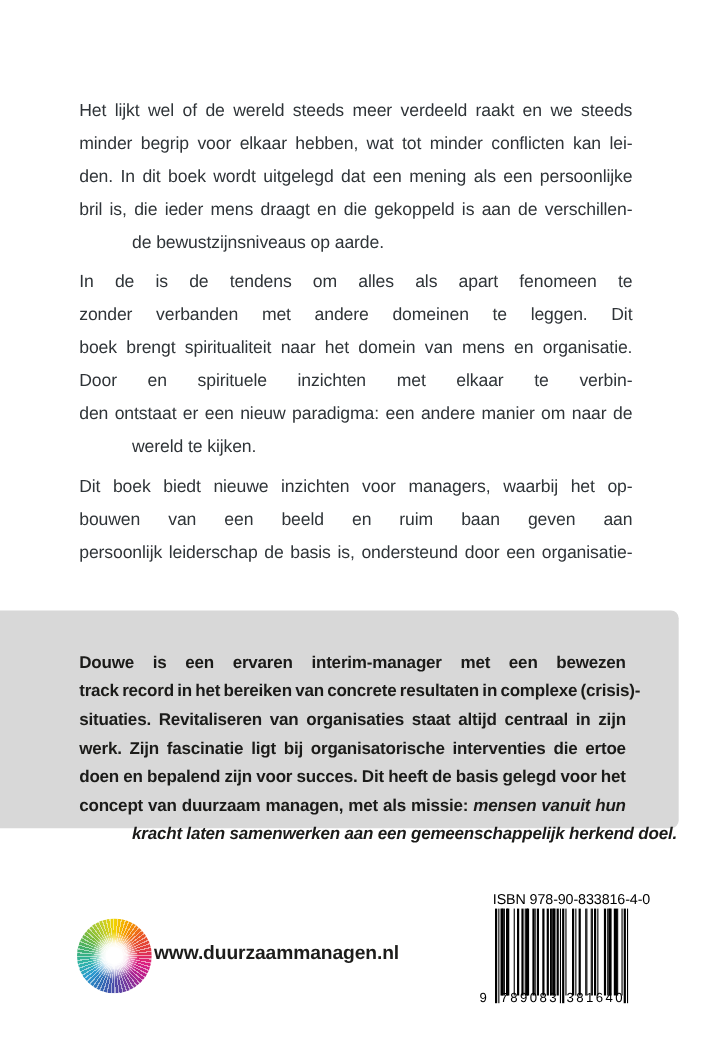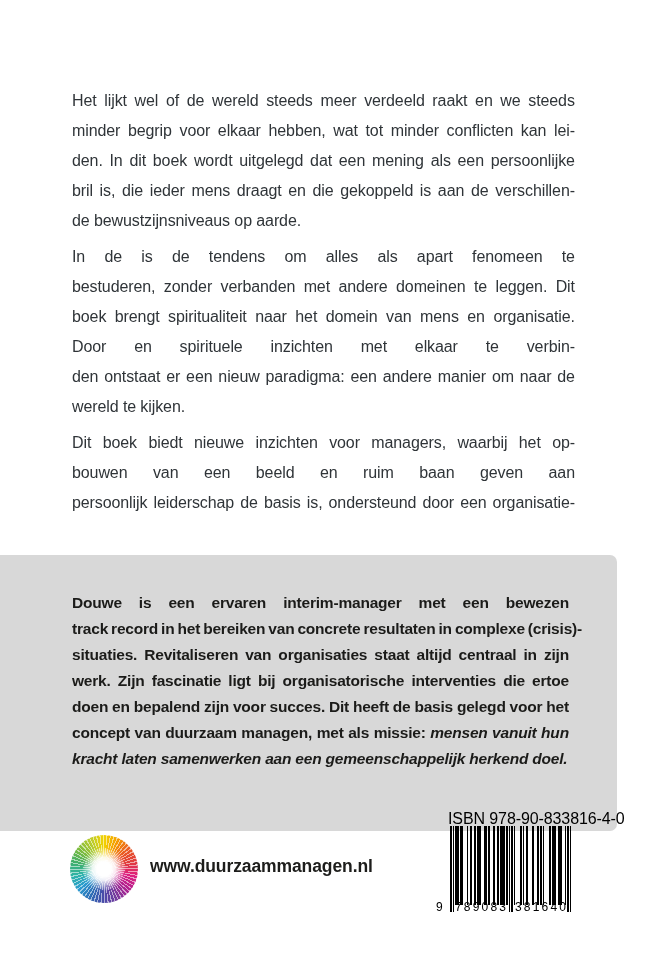--- a/index.html
+++ b/index.html
@@ -6,46 +6,46 @@
   html,body{margin:0;padding:0;background:#ffffff;}
   .page{position:relative;width:646px;height:960px;background:#ffffff;overflow:hidden;
         font-family:"Liberation Sans", sans-serif;}
 
   
   .body-copy{position:absolute;left:72px;top:86px;width:503px;color:#2f3438;
              font-size:16px;letter-spacing:-0.1px;}
   .para{margin:0 0 6px 0;padding:0;}
   .jline{display:flex;justify-content:space-between;align-items:flex-start;column-gap:3px;
          height:30px;line-height:30px;white-space:nowrap;}
-  .tline{display:block;height:30px;line-height:30px;white-space:nowrap;}
+  .tline{display:block;height:30px;line-height:30px;white-space:nowrap;margin-left:48px;}
 
   
-  .author-box{position:absolute;left:0;top:555px;width:617px;height:276px;
+  .author-box{position:absolute;left:0;top:555px;width:617px;height:198px;
               background:#d8d8d8;border-radius:0 7px 7px 0;}
   .box-copy{position:absolute;left:72px;top:35px;width:497px;color:#1b1b19;
             font-size:15.5px;font-weight:600;letter-spacing:-0.2px;}
   .box-copy .jline,.box-copy .tline{height:26px;line-height:26px;}
   .b{font-weight:800;}
   .i{font-style:italic;}
 
   
   .logo{position:absolute;left:70px;top:835px;width:68px;height:68px;border-radius:50%;
         background:
           radial-gradient(circle at 50% 50%, #ffffff 0 15%, rgba(255,255,255,.9) 24%, rgba(255,255,255,0) 46%),
           repeating-conic-gradient(rgba(255,255,255,0) 0deg 4deg, rgba(255,255,255,.55) 4deg 6deg),
           conic-gradient(from 0deg,
             #f2d200, #f59b00, #ea5a24, #e03a3e, #de1f7f, #b4208f,
             #7b3a9d, #4a4aa8, #2f6cb5, #2b9bd0, #2fb4a8, #3fae6a,
             #7dbc3e, #b9cc2e, #f2d200);}
-  .site-url{position:absolute;left:150px;top:856px;font-size:17.5px;font-weight:700;
+  .site-url{position:absolute;left:140px;top:856px;font-size:17.5px;font-weight:700;
             color:#1d1d1b;letter-spacing:-0.1px;}
 
   
   .isbn-label{position:absolute;left:448px;top:810px;width:124px;text-align:left;
-              font-size:16px;letter-spacing:-0.1px;color:#000;white-space:nowrap;}
+              font-size:13px;letter-spacing:-0.1px;color:#000;white-space:nowrap;}
   .barcode{position:absolute;left:450px;top:826px;width:121px;height:86px;}
   .barcode .bar{position:absolute;top:0;background:#000;}
   .bc-num{position:absolute;font-size:12px;color:#000;letter-spacing:0;}
   .bc-left{left:-14px;bottom:-2px;}
   .bc-g1{left:5px;bottom:-2px;width:51px;display:flex;justify-content:space-between;background:#fff;}
   .bc-g2{left:65px;bottom:-2px;width:51px;display:flex;justify-content:space-between;background:#fff;}
 </style>
 </head>
 <body>
 
@@ -120,21 +120,20 @@
           <span>de</span>
           <span>tendens</span>
           <span>om</span>
           <span>alles</span>
           <span>als</span>
           <span>apart</span>
           <span>fenomeen</span>
           <span>te</span>
         </div>
       <div class="jline">
-          <span>bestuderen,</span>
           <span>zonder</span>
           <span>verbanden</span>
           <span>met</span>
           <span>andere</span>
           <span>domeinen</span>
           <span>te</span>
           <span>leggen.</span>
           <span>Dit</span>
         </div>
       <div class="jline">

